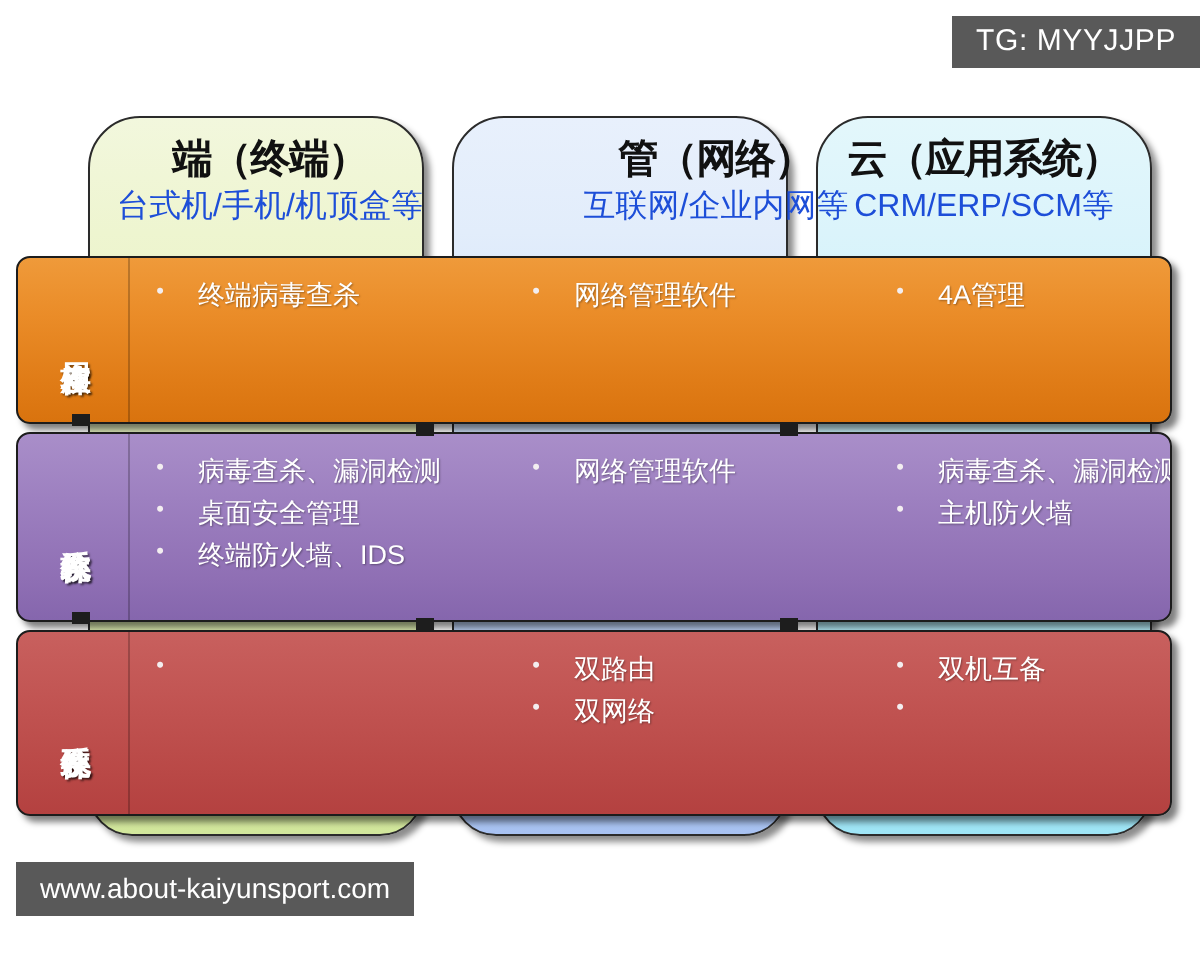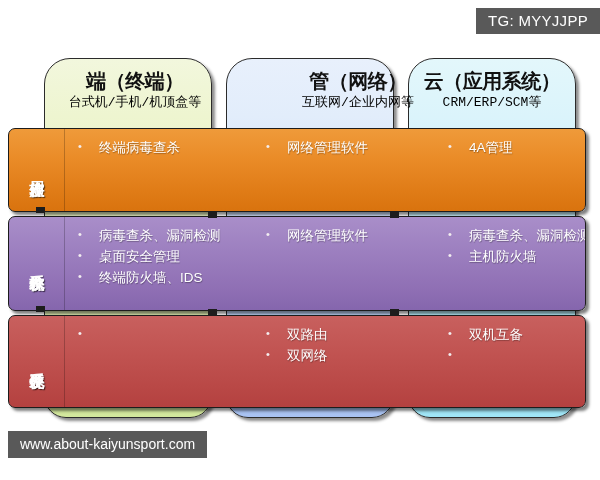--- a/index.html
+++ b/index.html
@@ -84,25 +84,24 @@
   .col-title {
     font-size: 20px;
     font-weight: bold;
     color: #111111;
     letter-spacing: -0.5px;
     line-height: 1.05;
     white-space: nowrap;
   }
   .col-sub {
     margin-top: 4px;
-    font-size: 13px;
-    color: #000000;
+    font-size: 16px;
+    color: #1d4ed8;
     line-height: 1.1;
     white-space: nowrap;
-    font-family: Liberation Mono, monospace;
   }
 
   
   .band {
     position: absolute;
     left: 8px;
     width: 578px;
     box-sizing: border-box;
     border: 1.5px solid #1c1c1c;
     border-radius: 7px;

